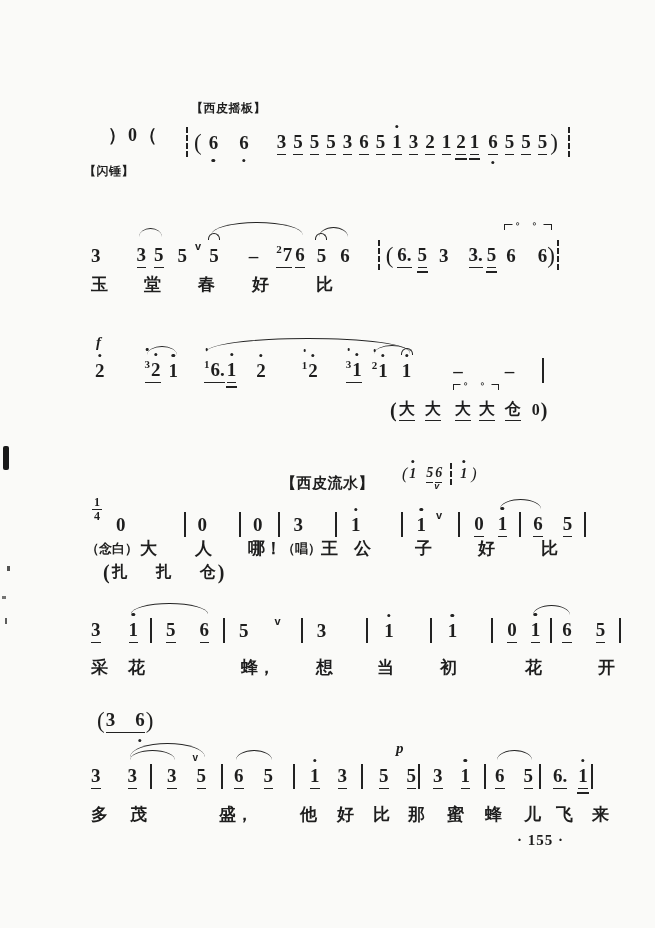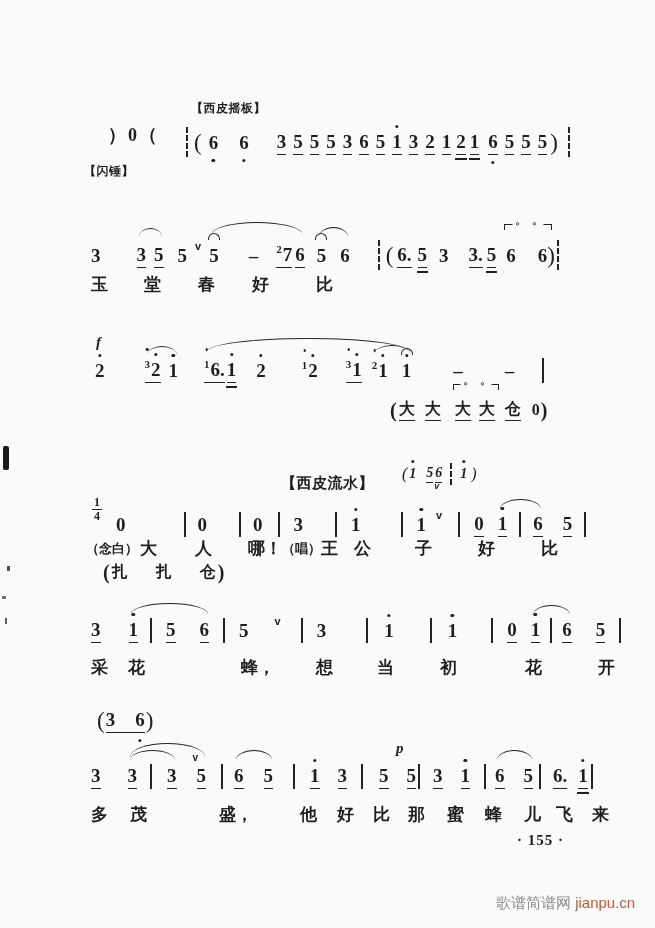--- a/index.html
+++ b/index.html
@@ -114,22 +114,18 @@
 
   <div class="row" id="r-l5n"><span class="tok u1" style="margin-right: 28px;"><span class="nt">3</span></span><span class="tok u1" style="margin-right: 12px;"><span class="nt">1<span class="dot dot-hi"></span></span></span><span class="bar" style="margin-right: 14px;"></span><span class="tok u1" style="margin-right: 24px;"><span class="nt">5</span></span><span class="tok u1" style="margin-right: 14px;"><span class="nt">6</span></span><span class="bar" style="margin-right: 14px;"></span><span class="tok" style="margin-right: 26px;"><span class="nt">5</span></span><span class="tok breath" style="margin-right: 20px;"><span class="nt">v</span></span><span class="bar" style="margin-right: 14px;"></span><span class="tok" style="margin-right: 40px;"><span class="nt">3</span></span><span class="bar" style="margin-right: 16px;"></span><span class="tok" style="margin-right: 36px;"><span class="nt">1<span class="dot dot-hi"></span></span></span><span class="bar" style="margin-right: 16px;"></span><span class="tok" style="margin-right: 34px;"><span class="nt">1<span class="dot dot-hi"></span></span></span><span class="bar" style="margin-right: 14px;"></span><span class="tok u1" style="margin-right: 14px;"><span class="nt">0</span></span><span class="tok u1" style="margin-right: 10px;"><span class="nt">1<span class="dot dot-hi"></span></span></span><span class="bar" style="margin-right: 10px;"></span><span class="tok u1" style="margin-right: 24px;"><span class="nt">6</span></span><span class="tok u1" style="margin-right: 14px;"><span class="nt">5</span></span><span class="bar"></span><span class="slur" style="left: 40px; width: 77px; top: -15px; height: 10px;"></span><span class="slur" style="left: 442px; width: 37px; top: -13px; height: 9px;"></span></div>
   <div class="row lyrics" id="r-l5l"><span class="tok" style="margin-right: 20px;"><span class="nt">采</span></span><span class="tok" style="margin-right: 96px;"><span class="nt">花</span></span><span class="tok" style="margin-right: 41px;"><span class="nt">蜂，</span></span><span class="tok" style="margin-right: 44px;"><span class="nt">想</span></span><span class="tok" style="margin-right: 46px;"><span class="nt">当</span></span><span class="tok" style="margin-right: 68px;"><span class="nt">初</span></span><span class="tok" style="margin-right: 56px;"><span class="nt">花</span></span><span class="tok"><span class="nt">开</span></span></div>
 
   <div class="row" id="r-l6f"><span class="tok paren" style="margin-right: 1px;"><span class="nt">(</span></span><span class="tok u1"><span class="nt">3</span></span><span class="tok u1 ext"><span class="nt">&nbsp;</span></span><span class="tok u1" style="margin-right: 1px;"><span class="nt">6<span class="dot dot-lo"></span></span></span><span class="tok paren"><span class="nt">)</span></span></div>
   <div class="dyn" id="dyn-p">p</div>
   <div class="row" id="r-l6n"><span class="tok u1" style="margin-right: 27px;"><span class="nt">3</span></span><span class="tok u1" style="margin-right: 13px;"><span class="nt">3</span></span><span class="bar" style="margin-right: 15px;"></span><span class="tok u1" style="margin-right: 20px;"><span class="nt">3</span></span><span class="tok u1" style="margin-right: 15px;"><span class="nt">5<span class="vm">v</span></span></span><span class="bar" style="margin-right: 11px;"></span><span class="tok u1" style="margin-right: 20px;"><span class="nt">6</span></span><span class="tok u1" style="margin-right: 20px;"><span class="nt">5</span></span><span class="bar" style="margin-right: 15px;"></span><span class="tok u1" style="margin-right: 18px;"><span class="nt">1<span class="dot dot-hi"></span></span></span><span class="tok u1" style="margin-right: 14px;"><span class="nt">3</span></span><span class="bar" style="margin-right: 16px;"></span><span class="tok u1" style="margin-right: 18px;"><span class="nt">5</span></span><span class="tok u1" style="margin-right: 2px;"><span class="nt">5</span></span><span class="bar" style="margin-right: 13px;"></span><span class="tok u1" style="margin-right: 18px;"><span class="nt">3</span></span><span class="tok u1" style="margin-right: 14px;"><span class="nt">1<span class="dot dot-hi"></span></span></span><span class="bar" style="margin-right: 9px;"></span><span class="tok u1" style="margin-right: 19px;"><span class="nt">6</span></span><span class="tok u1" style="margin-right: 6px;"><span class="nt">5</span></span><span class="bar" style="margin-right: 12px;"></span><span class="tok u1" style="margin-right: 11px;"><span class="nt">6.</span></span><span class="tok u2" style="margin-right: 3px;"><span class="nt">1<span class="dot dot-hi"></span></span></span><span class="bar"></span><span class="slur" style="left: 39px; width: 75px; top: -21px; height: 13px;"></span><span class="slur" style="left: 39px; width: 45px; top: -14px; height: 9px;"></span><span class="slur" style="left: 145px; width: 36px; top: -14px; height: 9px;"></span><span class="slur" style="left: 406px; width: 35px; top: -14px; height: 9px;"></span></div>
   <div class="row lyrics" id="r-l6l"><span class="tok" style="margin-right: 22px;"><span class="nt">多</span></span><span class="tok" style="margin-right: 72px;"><span class="nt">茂</span></span><span class="tok" style="margin-right: 47px;"><span class="nt">盛，</span></span><span class="tok" style="margin-right: 20px;"><span class="nt">他</span></span><span class="tok" style="margin-right: 19px;"><span class="nt">好</span></span><span class="tok" style="margin-right: 18px;"><span class="nt">比</span></span><span class="tok" style="margin-right: 22px;"><span class="nt">那</span></span><span class="tok" style="margin-right: 21px;"><span class="nt">蜜</span></span><span class="tok" style="margin-right: 22px;"><span class="nt">蜂</span></span><span class="tok" style="margin-right: 15px;"><span class="nt">儿</span></span><span class="tok" style="margin-right: 19px;"><span class="nt">飞</span></span><span class="tok"><span class="nt">来</span></span></div>
 
   <div id="pgnum">· 155 ·</div>
-  <div id="wm">
-    <span class="site">歌谱简谱网</span>
-    <span class="dom">jianpu.cn</span>
-  </div>
 
   <div class="blot" id="blot1"></div>
   <div class="blot" id="blot2"></div>
   <div class="blot" id="blot3"></div>
   <div class="blot" id="blot4"></div>
 </div>
 
 </body></html>

